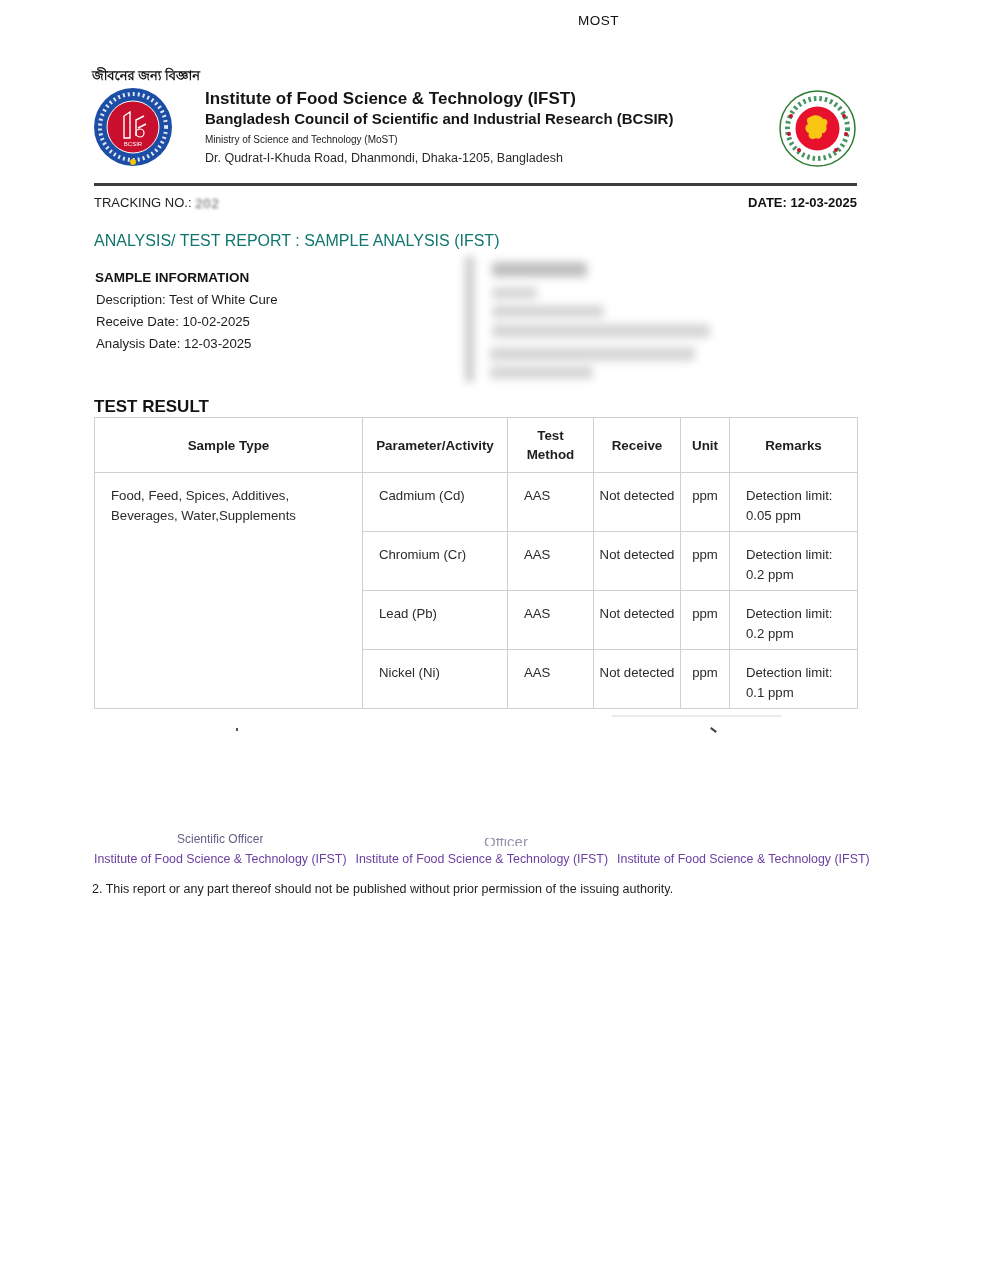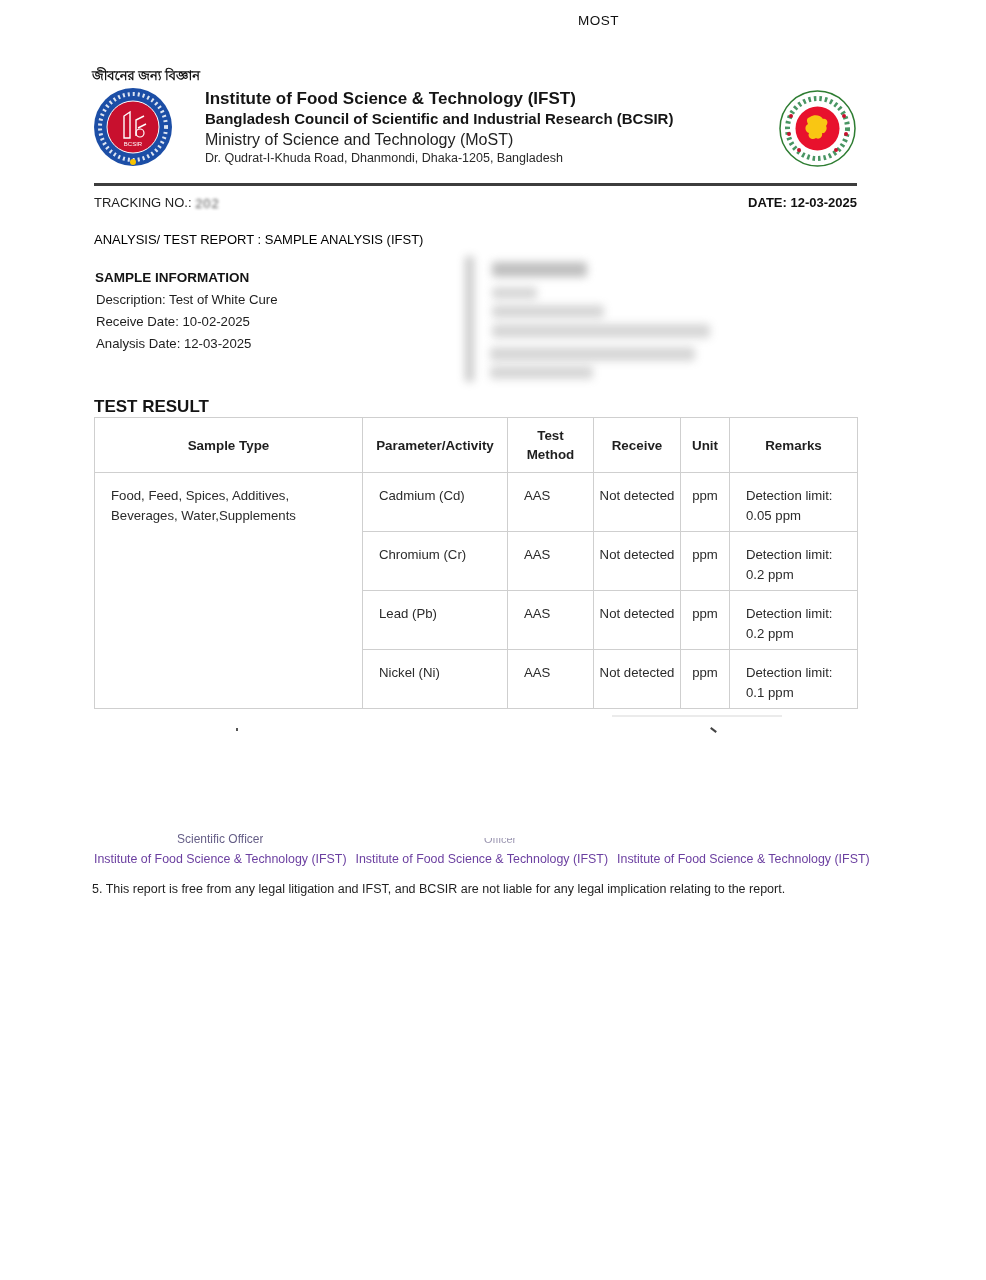--- a/index.html
+++ b/index.html
@@ -6,28 +6,28 @@
   .page{
     position:relative;width:986px;height:924px;background:#ffffff;overflow:hidden;
     font-family:"Liberation Sans","DejaVu Sans",sans-serif;color:#1c1c1c;margin-left:32px;
   }
   .abs{position:absolute;}
   .watermark{left:546px;top:13px;font-size:13.5px;letter-spacing:.5px;color:#111;}
   .tagline{left:60px;top:66px;font-size:13px;font-weight:700;color:#111;}
   .hdr-block{left:173px;top:89px;width:560px;}
   .hdr-institute{font-size:17px;font-weight:700;line-height:20px;margin-bottom:1px;color:#151515;}
   .hdr-council{font-size:15px;font-weight:700;line-height:18px;margin-bottom:3px;color:#151515;}
-  .hdr-ministry{font-size:16px;line-height:18px;margin-bottom:2px;color:#222;}
+  .hdr-ministry{font-size:10px;line-height:18px;margin-bottom:2px;color:#222;}
   .hdr-address{font-size:12.5px;line-height:15px;color:#2a2a2a;}
   .divider{left:62px;top:183px;width:763px;height:3px;background:#3d3d3d;}
   .tracking{left:62px;top:195px;font-size:13px;color:#222;}
   .tracking .remnant{display:inline-block;filter:blur(1.4px);opacity:.8;letter-spacing:1px;transform:translateY(1px);}
   .dateline{top:195px;right:161px;font-size:13px;color:#111;font-weight:600;}
   .dateline .val{font-weight:700;}
-  .report-title{left:62px;top:232px;font-size:13px;color:#000000;}
+  .report-title{left:62px;top:232px;font-size:16px;color:#0f766e;}
   .si-heading{left:63px;top:270px;font-size:13.5px;font-weight:700;color:#141414;}
   .si-lines{left:64px;top:292px;font-size:13.2px;color:#1d1d1d;}
   .si-lines div{height:22px;line-height:16px;}
   .redacted{left:433px;top:254px;width:250px;height:132px;}
   .redacted .bar{position:absolute;background:#8a8a8a;filter:blur(4px);border-radius:3px;opacity:.35;}
   .redacted .v{left:0;top:2px;width:9px;height:126px;opacity:.45;}
   .redacted .b1{left:27px;top:8px;width:95px;height:15px;opacity:.55;}
   .redacted .b2{left:27px;top:33px;width:45px;height:12px;}
   .redacted .b3{left:27px;top:51px;width:112px;height:13px;}
   .redacted .b4{left:27px;top:70px;width:218px;height:14px;}
@@ -41,21 +41,21 @@
   table.result th,table.result td{border:1px solid #cfcfcf;}
   table.result th{font-size:13.4px;font-weight:700;color:#1f1f1f;text-align:center;vertical-align:middle;height:54px;line-height:19px;padding:0 4px;}
   table.result td{vertical-align:top;padding:13px 10px 0 16px;height:45px;line-height:20px;}
   table.result td.c{text-align:center;padding-left:2px;padding-right:2px;}
   .streak{left:580px;top:715px;width:170px;height:2px;background:#e2e2e2;opacity:.7;}
   .mark-dot{left:204px;top:728px;width:2px;height:3px;background:#555;}
   .mark-tick{left:678px;top:729px;width:7px;height:2px;background:#444;transform:rotate(38deg);}
   .sig-left{left:145px;top:834px;height:13px;overflow:hidden;}
   .sig-left span{display:block;margin-top:-2px;font-size:12px;color:#554d7a;opacity:.9;}
   .sig-mid{left:452px;top:838px;height:8px;overflow:hidden;opacity:.6;}
-  .sig-mid span{display:block;margin-top:-5px;font-size:11px;color:#554d7a;}
+  .sig-mid span{display:block;margin-top:-5px;font-size:15px;color:#554d7a;}
   .sig-orgs{left:62px;top:852px;width:770px;display:flex;gap:9px;font-size:12.4px;}
   .sig-orgs span{white-space:nowrap;}
   .notes{left:60px;top:879px;width:770px;font-size:12.5px;color:#1f1f1f;}
   .notes p{margin:0;line-height:20px;}
   .seal-left{left:62px;top:88px;width:78px;height:80px;}
   .seal-right{left:747px;top:90px;width:77px;height:77px;}
 </style>
 </head>
 <body>
 
@@ -196,16 +196,16 @@
     <span>Officer</span>
   </div>
 
   <div class="abs sig-orgs" id="sig-orgs" style="color: rgb(107, 63, 160);">
     <span>Institute of Food Science &amp; Technology (IFST)</span>
     <span>Institute of Food Science &amp; Technology (IFST)</span>
     <span>Institute of Food Science &amp; Technology (IFST)</span>
   </div>
 
   <div class="abs notes">
-    <p>5. This report is free from any legal litigation and IFST, and BCSIR are not liable for any legal implication relating to the report.</p>
+    <p>2. This report or any part thereof should not be published without prior permission of the issuing authority.</p>
   </div>
 
 </div>
 
 </body></html>

